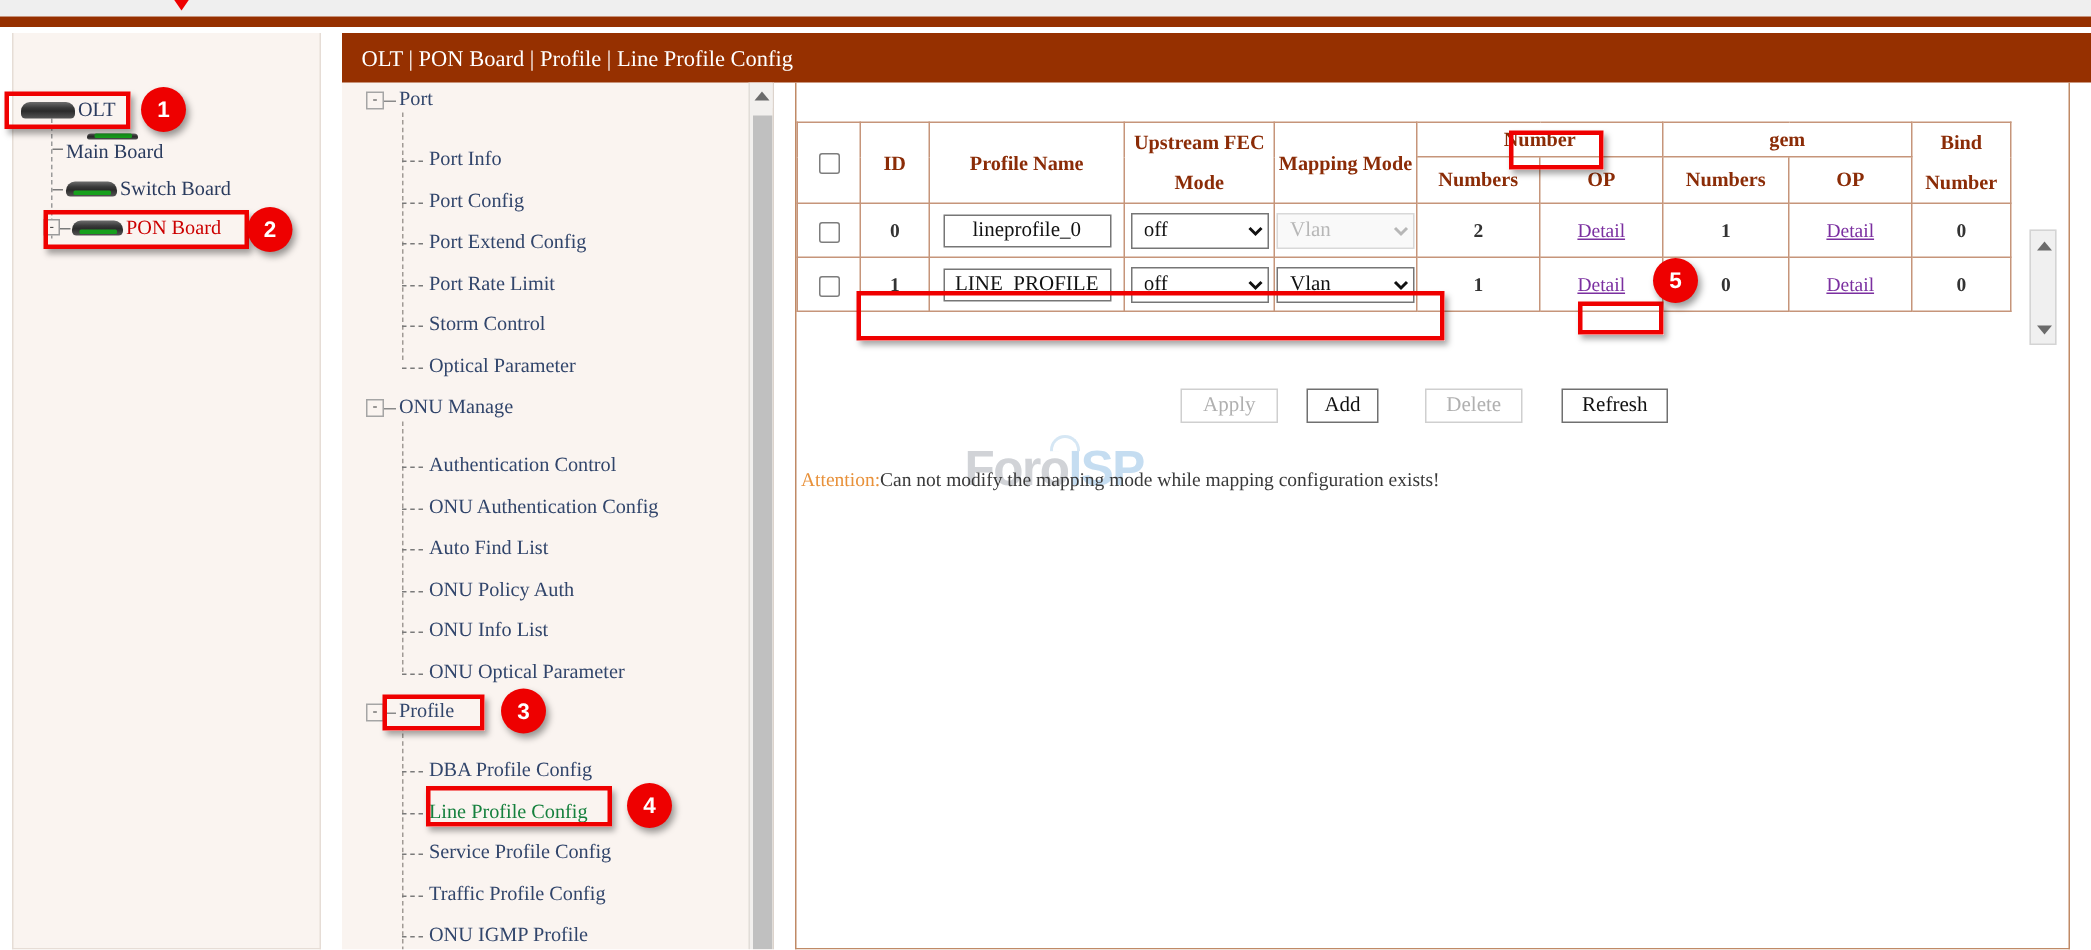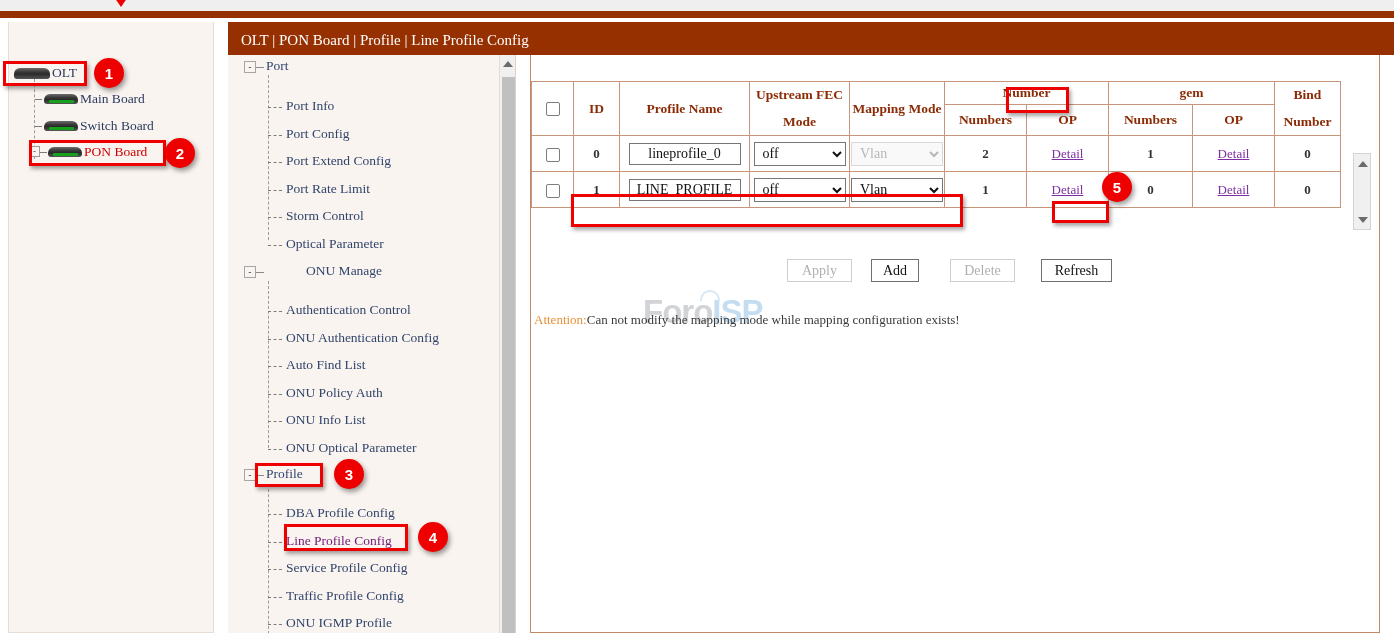--- a/index.html
+++ b/index.html
@@ -71,21 +71,21 @@
   }
 
   
   .nav-panel {
     position:absolute; left:228px; top:55px; width:288px; height:578px;
     background:#faf4f0; border-right:1px solid #dcd3cc;
     overflow:hidden;
   }
   .nav-item { position:absolute; white-space:nowrap; font-size:13.5px; color:#31456b; }
   .nav-item.group { color:#31456b; }
-  .nav-item.red { color:#701a75; }
+  .nav-item.red { color:#15803d; }
   .nav-vline { position:absolute; border-left:1px dashed #a09a95; width:0; }
   .nav-tick { position:absolute; border-top:1px dashed #7a7a7a; width:14px; }
   .nav-exp {
     position:absolute; width:12px; height:12px; border:1px solid #a5a5a5; background:#faf4f0;
     font-family:"Liberation Sans",sans-serif; font-size:10px; line-height:10px; text-align:center; color:#555;
   }
   .nav-exp-dash { position:absolute; border-top:1px solid #8a8a8a; width:8px; }
 
   .nav-scrollbar {
     position:absolute; right:0; top:0; width:16px; height:578px;
@@ -202,21 +202,21 @@
   <div class="tree-body">
 
     <div class="tree-line-v" style="top:24px; height:80px;"></div>
 
     <div class="tnode" style="left:6px; top:8px;">
       <span class="dev-icon"></span>
       <span class="tlabel">OLT</span>
     </div>
 
     <div class="tree-dash" style="left:27px; top:44px;"></div>
-    <div class="tnode" style="left:36px; top:34px;">
+    <div class="tnode" style="left:36px; top:34px;flex-direction:column;">
       <span class="dev-icon small green"></span>
       <span class="tlabel">Main Board</span>
     </div>
 
     <div class="tree-dash" style="left:27px; top:71px;"></div>
     <div class="tnode" style="left:36px; top:61px;">
       <span class="dev-icon small green"></span>
       <span class="tlabel">Switch Board</span>
     </div>
 
@@ -247,21 +247,21 @@
     <div class="nav-item" style="left:58px; top:98px;">Port Extend Config</div>
     <div class="nav-tick" style="left:40px; top:135px;"></div>
     <div class="nav-item" style="left:58px; top:126px;">Port Rate Limit</div>
     <div class="nav-tick" style="left:40px; top:162px;"></div>
     <div class="nav-item" style="left:58px; top:153px;">Storm Control</div>
     <div class="nav-tick" style="left:40px; top:190px;"></div>
     <div class="nav-item" style="left:58px; top:181px;">Optical Parameter</div>
 
     <div class="nav-exp" style="left:16px; top:211px;">-</div>
     <div class="nav-exp-dash" style="left:28px; top:217px;"></div>
-    <div class="nav-item group" style="left:38px; top:208px;margin-left:40px;">ONU Manage</div>
+    <div class="nav-item group" style="left:38px; top:208px;">ONU Manage</div>
     <div class="nav-vline" style="left:40px; top:226px; height:167px;"></div>
 
     <div class="nav-tick" style="left:40px; top:256px;"></div>
     <div class="nav-item" style="left:58px; top:247px;">Authentication Control</div>
     <div class="nav-tick" style="left:40px; top:284px;"></div>
     <div class="nav-item" style="left:58px; top:275px;">ONU Authentication Config</div>
     <div class="nav-tick" style="left:40px; top:311px;"></div>
     <div class="nav-item" style="left:58px; top:302px;">Auto Find List</div>
     <div class="nav-tick" style="left:40px; top:339px;"></div>
     <div class="nav-item" style="left:58px; top:330px;">ONU Policy Auth</div>

